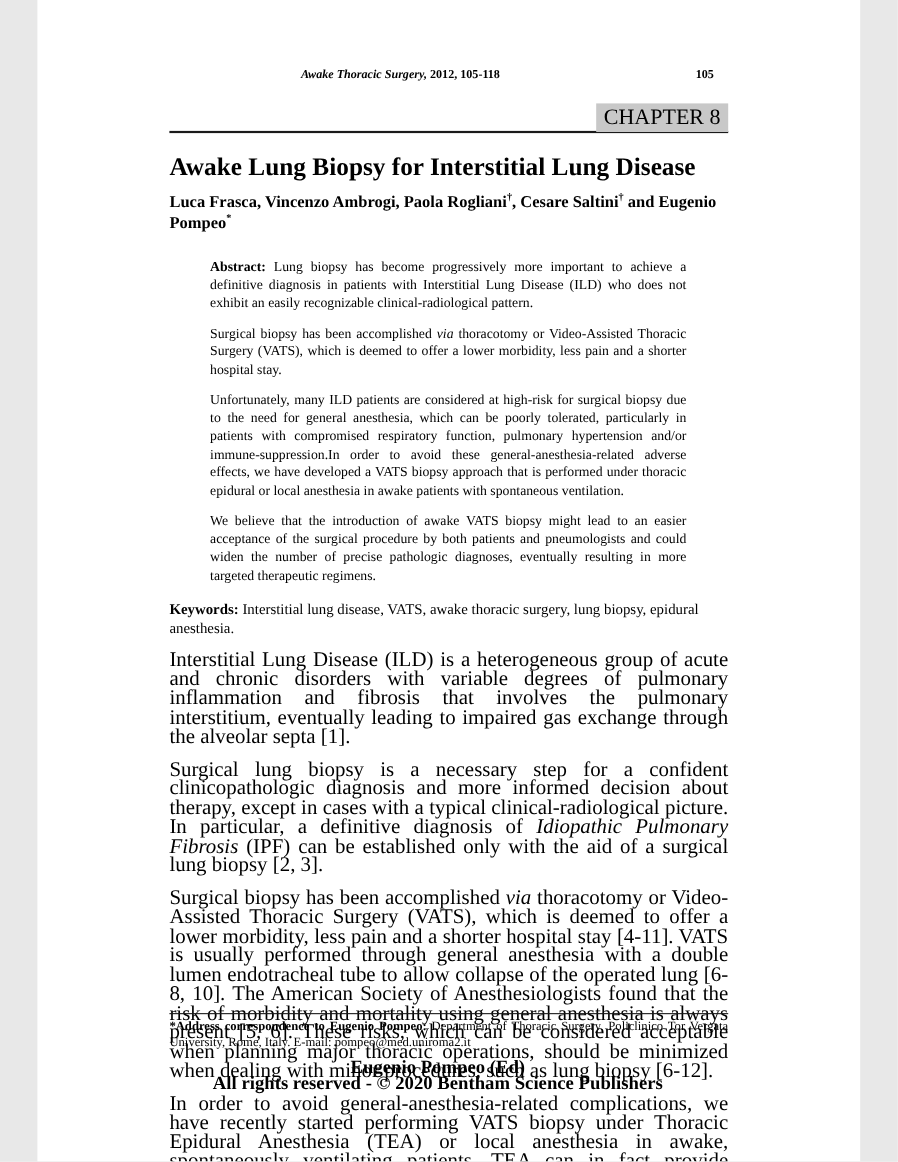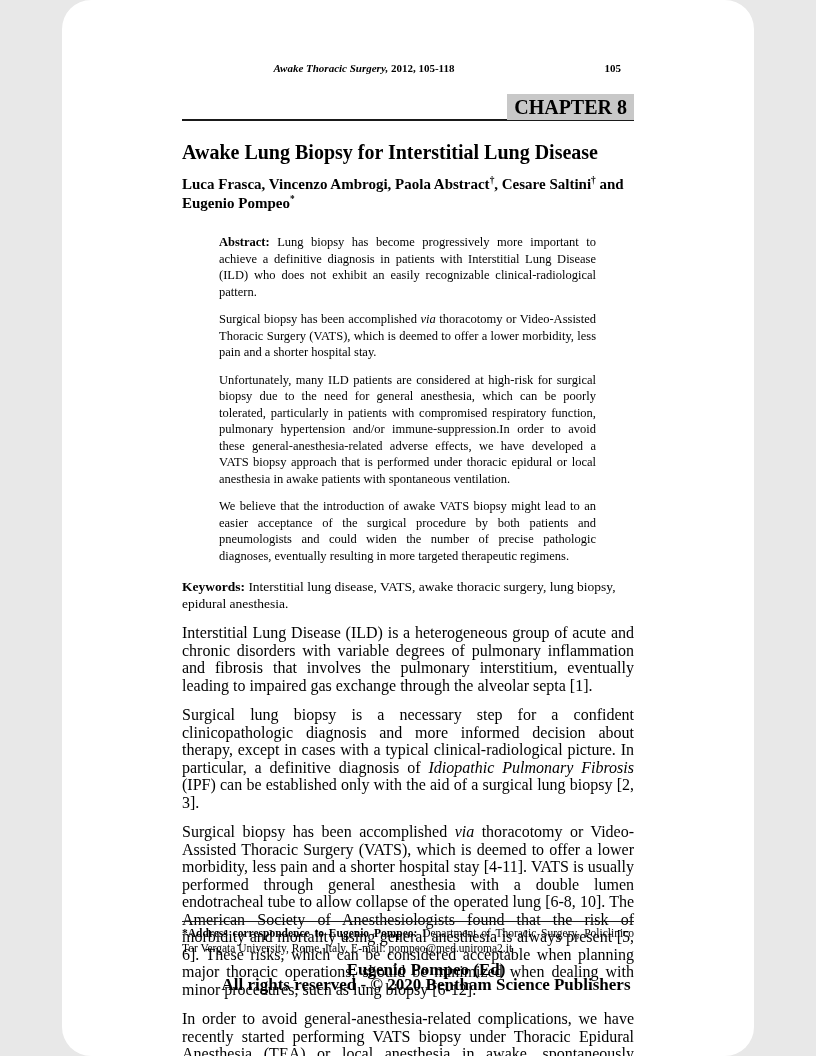--- a/index.html
+++ b/index.html
@@ -4,61 +4,60 @@
 <style>
   :root{
     --page-bg:#ffffff;
     --text:#000000;
     --chapter-badge-bg:#c8c8c8;
     --rule:#1a1a1a;
   }
   html,body{margin:0;padding:0;background:#e8e8e8;}
   .page{
     position:relative;
-    width:692px;height:1056px;
+    width:748px;height:1056px;
     margin:0 auto;
     background:var(--page-bg);
     color:var(--text);
     font-family:"Liberation Serif","DejaVu Serif",serif;
     box-sizing:border-box;
     padding:62px 120px 0 120px;
     overflow:hidden;
-    border-radius:29px;
   }
   sup{vertical-align:super;font-size:62%;line-height:0;}
 
   
   .running-header{position:relative;height:15px;font-size:11px;font-weight:bold;}
   .running-title{position:absolute;left:0;right:88px;text-align:center;white-space:nowrap;}
   .page-number{position:absolute;right:13px;top:0;margin-left:28px;}
 
   
   .chapter-row{margin-top:17px;text-align:right;border-bottom:2px solid var(--rule);line-height:0;}
   .chapter-badge{
     display:inline-block;background:var(--chapter-badge-bg);
-    font-size:20px;font-weight:bold;line-height:25px;
+    font-size:20px;font-weight:normal;line-height:25px;
     padding:1px 7px 0 7px;margin-bottom:-1px;
   }
 
-  .article-title{margin:21px 0 0 0;font-size:20px;font-weight:bold;line-height:20px;}
+  .article-title{margin:21px 0 0 0;font-size:23px;font-weight:bold;line-height:20px;}
   .authors{margin-top:13px;font-size:15px;font-weight:bold;line-height:19px;}
   .affiliation{margin-top:14px;font-size:13px;font-style:italic;line-height:16px;}
 
   .abstract{margin:21px 38px 0 37px;}
   .abstract p{
     margin:0 0 11px 0;font-size:12.5px;line-height:16.5px;text-align:justify;
   }
   .abstract p:last-child{margin-bottom:0;}
 
   .keywords{margin:14px 0 0 0;font-size:13.5px;line-height:17px;}
 
   .section-heading{margin:17px 0 0 0;font-size:14px;font-weight:bold;line-height:17px;}
 
   .body-para{
-    margin:12px 0 0 0;font-size:16px;line-height:17.5px;text-align:justify;
+    margin:12px 0 0 0;font-size:19px;line-height:17.5px;text-align:justify;
   }
 
   
   .footnote-block{position:absolute;left:120px;right:120px;top:921px;}
   .footnote-rule{border:none;border-top:1.5px solid var(--rule);margin:0 0 4px 0;}
   .footnote{margin:0;font-size:11.5px;line-height:14.5px;text-align:justify;}
 
   
   .book-footer{
     position:absolute;top:962px;left:76px;width:576px;
@@ -74,21 +73,21 @@
     <div class="running-title"><span style="font-style: italic; font-weight: bold;">Awake Thoracic Surgery, </span><span style="font-weight: bold;">2012, 105-118</span></div>
     <div class="page-number">105</div>
   </header>
 
   <div class="chapter-row">
     <span class="chapter-badge">CHAPTER 8</span>
   </div>
 
   <h1 class="article-title">Awake Lung Biopsy for Interstitial Lung Disease</h1>
 
-  <div class="authors"><span>Luca Frasca, Vincenzo Ambrogi, Paola Abstract</span><sup>†</sup><span>, Cesare Saltini</span><sup>†</sup><span> and Eugenio Pompeo</span><sup>*</sup></div>
+  <div class="authors"><span>Luca Frasca, Vincenzo Ambrogi, Paola Rogliani</span><sup>†</sup><span>, Cesare Saltini</span><sup>†</sup><span> and Eugenio Pompeo</span><sup>*</sup></div>
 
 
   <section class="abstract">
     <p><span style="font-weight: bold;">Abstract: </span><span>Lung biopsy has become progressively more important to achieve a definitive diagnosis in patients with Interstitial Lung Disease (ILD) who does not exhibit an easily recognizable clinical-radiological pattern.</span></p>
     <p><span>Surgical biopsy has been accomplished </span><span style="font-style: italic;">via</span><span> thoracotomy or Video-Assisted Thoracic Surgery (VATS), which is deemed to offer a lower morbidity, less pain and a shorter hospital stay.</span></p>
     <p><span>Unfortunately, many ILD patients are considered at high-risk for surgical biopsy due to the need for general anesthesia, which can be poorly tolerated, particularly in patients with compromised respiratory function, pulmonary hypertension and/or immune-suppression.In order to avoid these general-anesthesia-related adverse effects, we have developed a VATS biopsy approach that is performed under thoracic epidural or local anesthesia in awake patients with spontaneous ventilation.</span></p>
     <p><span>We believe that the introduction of awake VATS biopsy might lead to an easier acceptance of the surgical procedure by both patients and pneumologists and could widen the number of precise pathologic diagnoses, eventually resulting in more targeted therapeutic regimens.</span></p>
   </section>
 
   <p class="keywords"><span style="font-weight: bold; margin-top: 40px;">Keywords: </span><span>Interstitial lung disease, VATS, awake thoracic surgery, lung biopsy, epidural anesthesia.</span></p>

